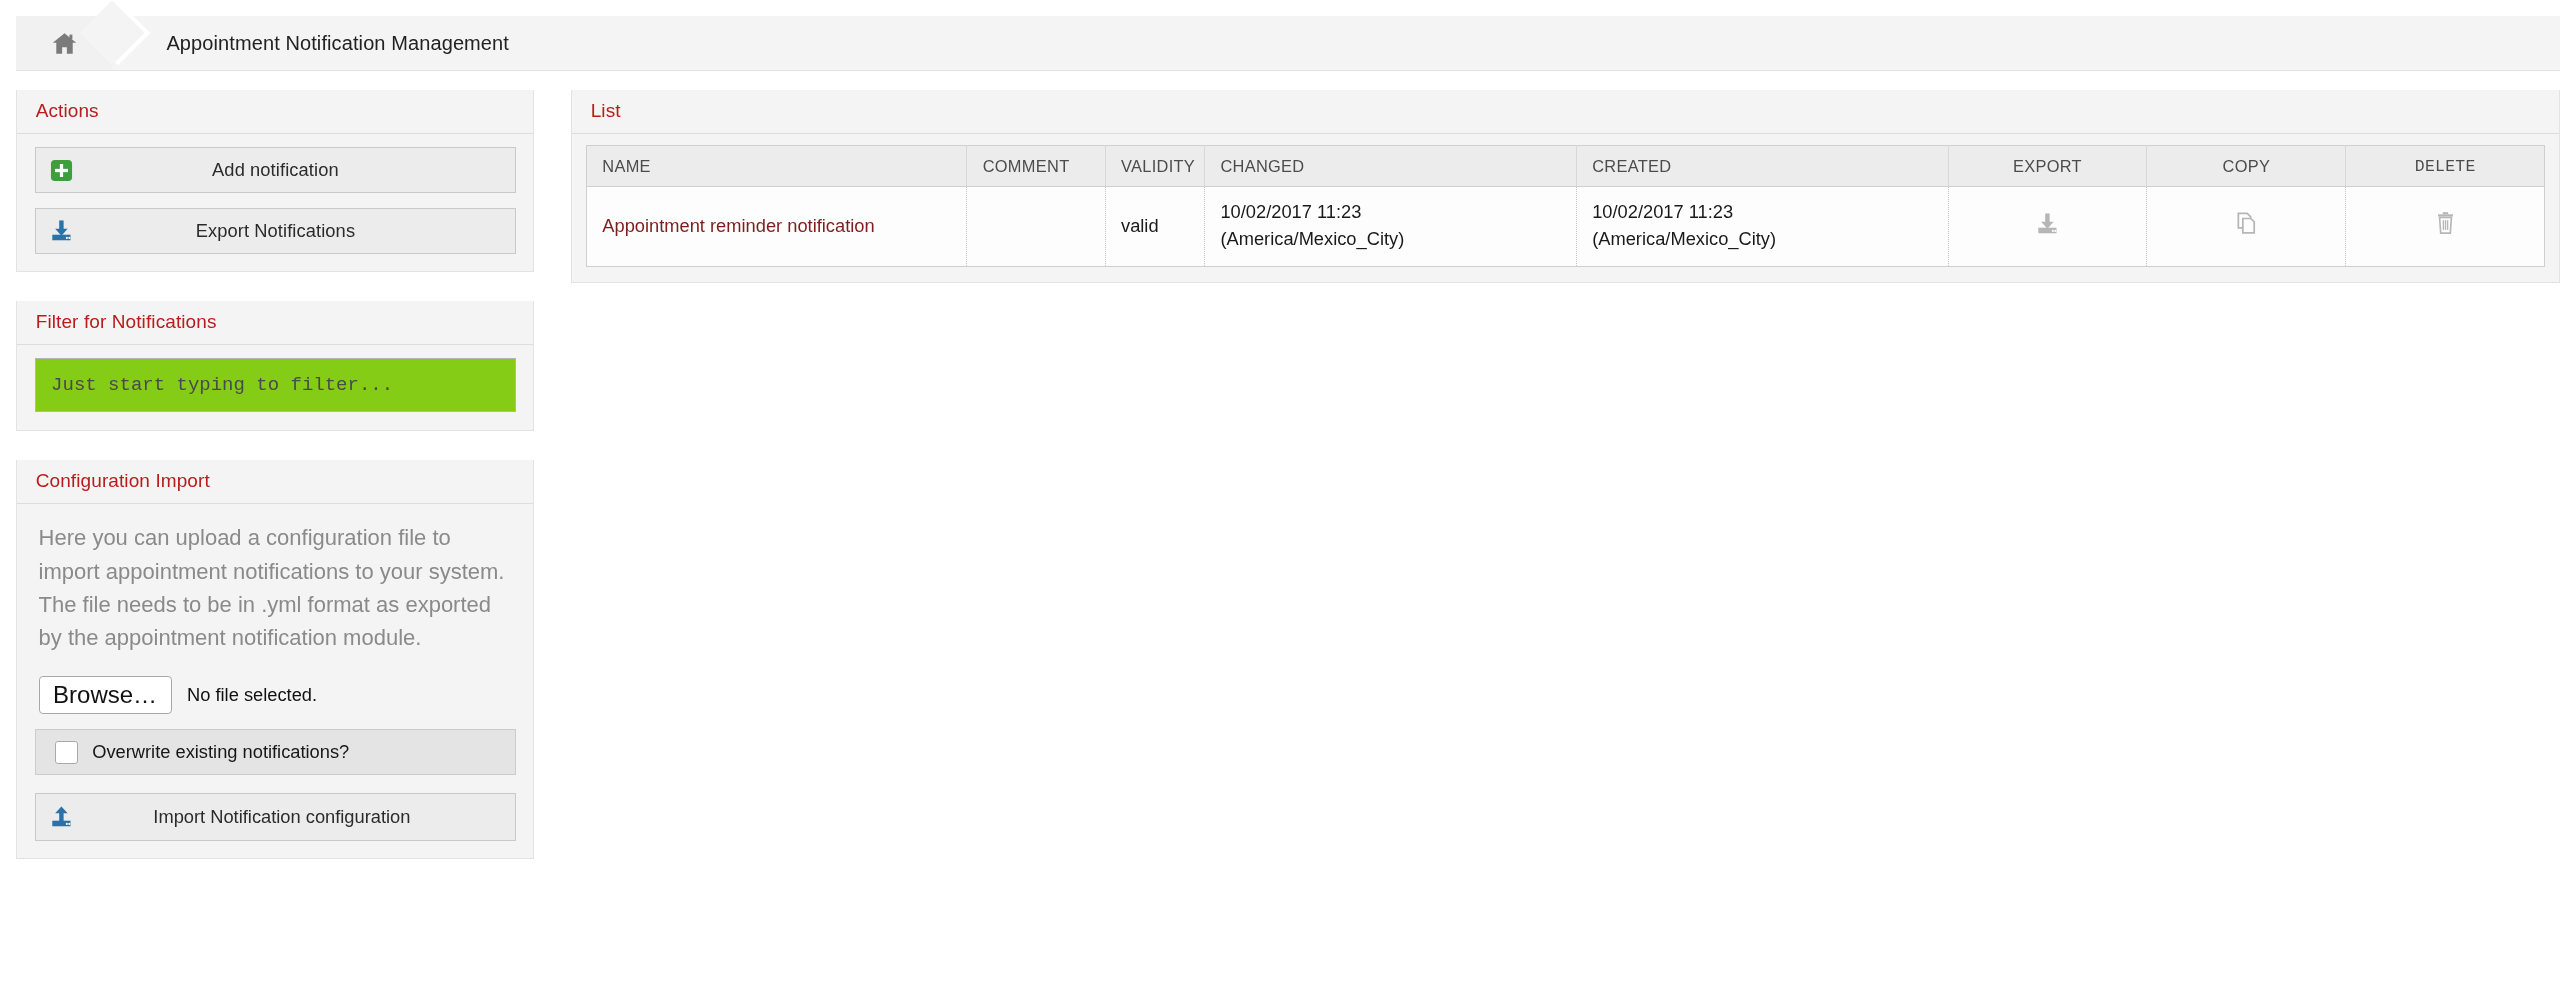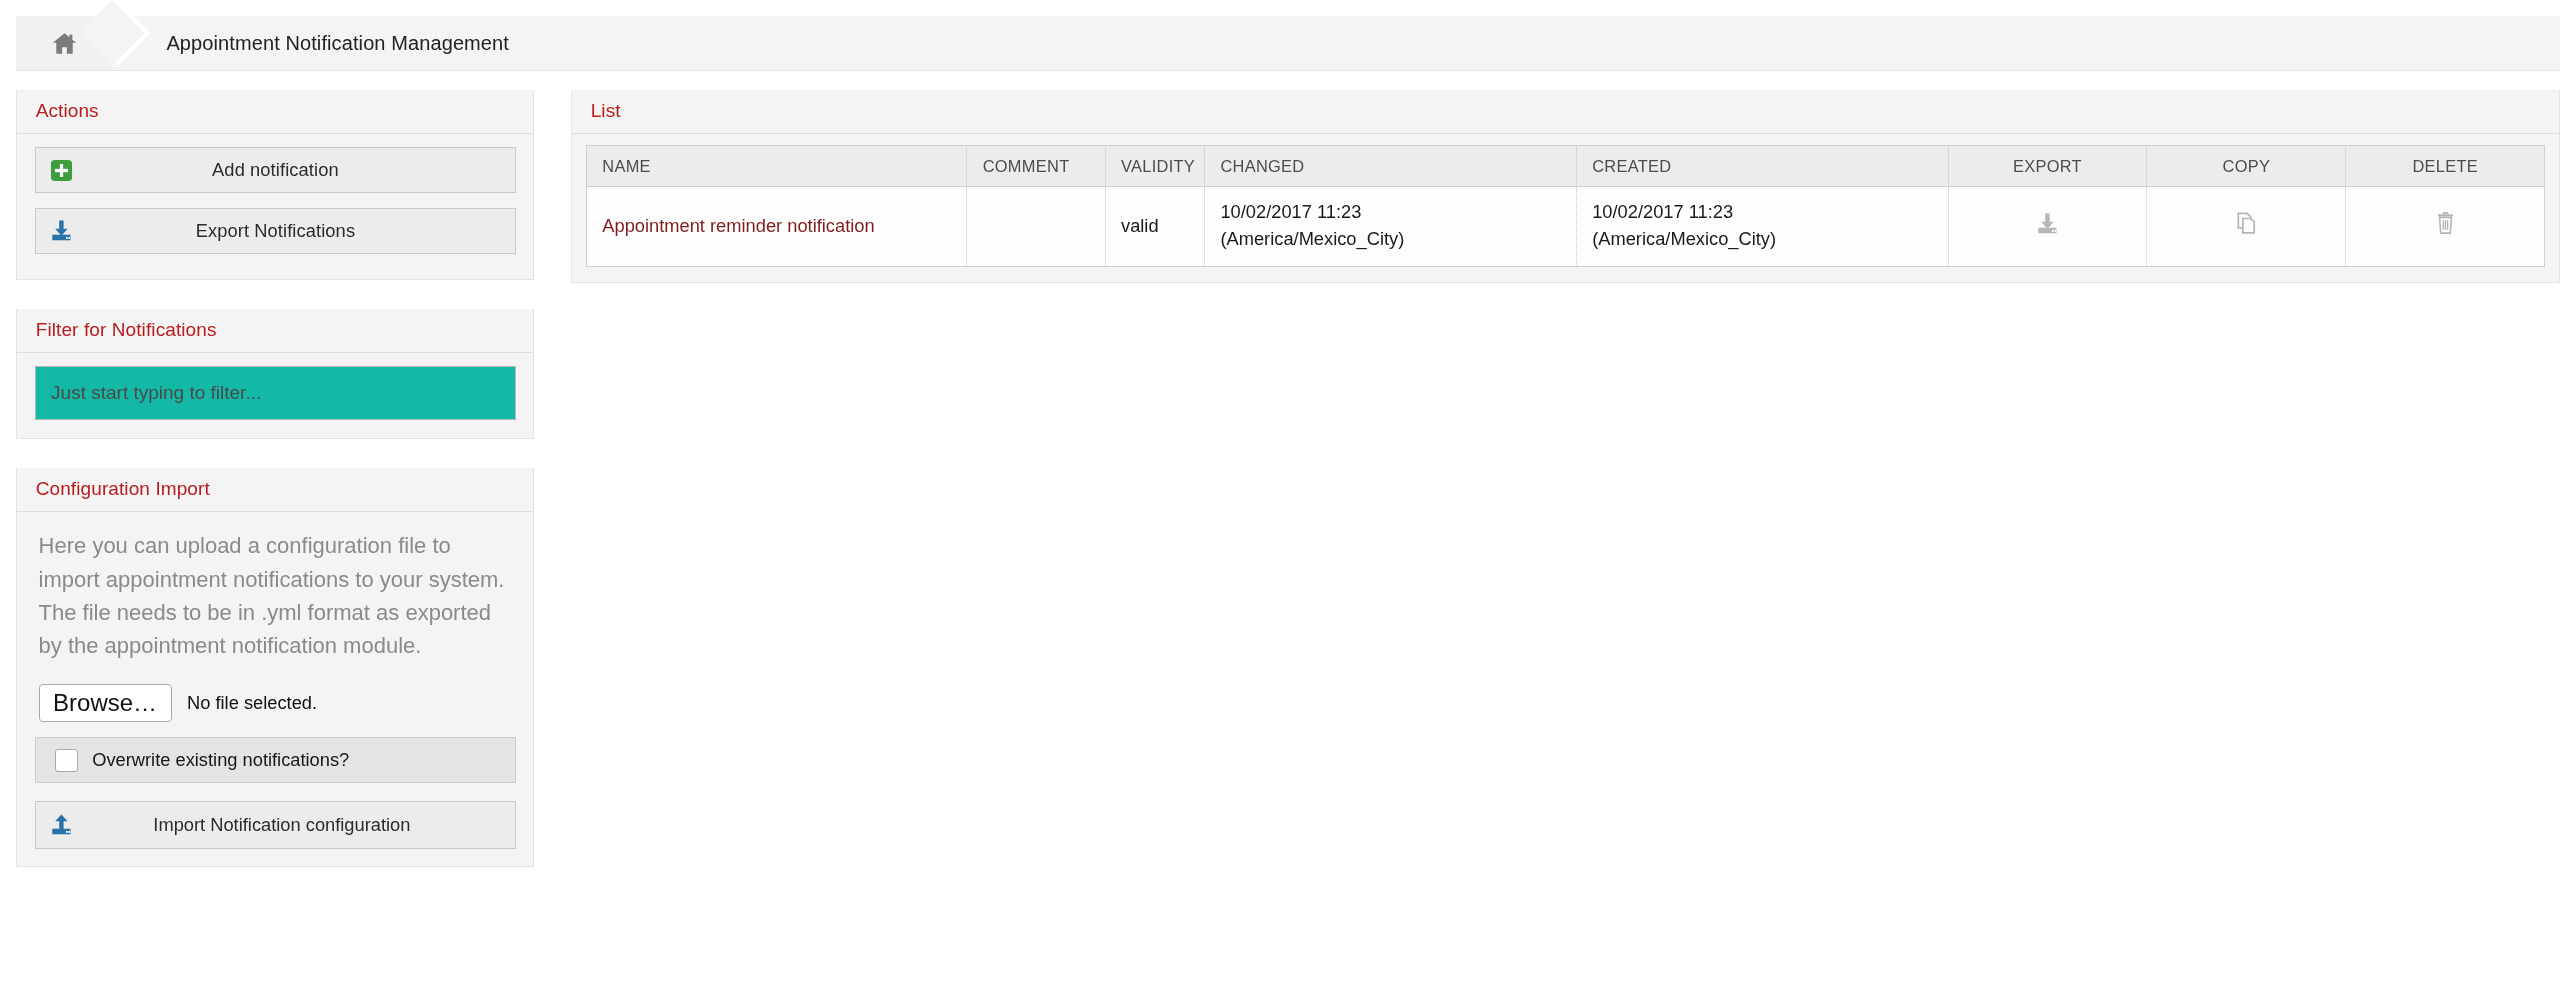--- a/index.html
+++ b/index.html
@@ -119,21 +119,21 @@
     display: flex;
     align-items: center;
     height: 46px;
     background: #ececec;
     border: 1px solid #c9c9c9;
     box-sizing: border-box;
     margin-bottom: 14.5px;
     cursor: pointer;
     position: relative;
   }
-  .action-btn:last-child { margin-bottom: 8px; }
+  .action-btn:last-child { margin-bottom: 0; }
   .action-btn .btn-icon {
     width: 52px;
     flex: 0 0 52px;
     display: flex;
     align-items: center;
     justify-content: center;
   }
   .action-btn .btn-label {
     flex: 1 1 auto;
     text-align: center;
@@ -142,25 +142,25 @@
     padding-right: 52px;
     letter-spacing: 0.1px;
   }
 
   
   .filter-input {
     width: 100%;
     height: 54px;
     box-sizing: border-box;
     border: 1px solid #b5b5b5;
-    background: #14b8a6;
+    background: #84cc16;
     font-size: 19px;
     color: #4a4a4a;
     padding: 0 15.4px;
-    font-family: Liberation Sans, sans-serif;
+    font-family: Liberation Mono, monospace;
     outline: none;
   }
   .filter-input::placeholder { color: #4a4a4a; opacity: 1; }
 
   
   .import-desc {
     font-size: 22px;
     line-height: 1.52;
     color: #8a8a8a;
     margin: 3.9px 0 21px 3.9px;
@@ -258,21 +258,21 @@
     border-right: 1px solid #d7d7d7;
     font-size: 16.4px;
     font-weight: normal;
     color: #4c4c4c;
     text-align: left;
     padding: 10.6px 0 10.6px 15.4px;
     letter-spacing: 0.3px;
     box-sizing: border-box;
     height: 40px;
   }
-  table.data-table thead th:last-child { border-right: none; }
+  table.data-table thead th:last-child { border-right: none; font-family: Liberation Mono, monospace; }
   table.data-table thead th.center { text-align: center; padding-left: 0; }
   table.data-table tbody td {
     border-right: 1px dotted #c4c4c4;
     font-size: 18.3px;
     color: #1a1a1a;
     padding: 11.6px 0 13.5px 15.4px;
     vertical-align: middle;
     box-sizing: border-box;
     background: #fdfdfd;
   }

